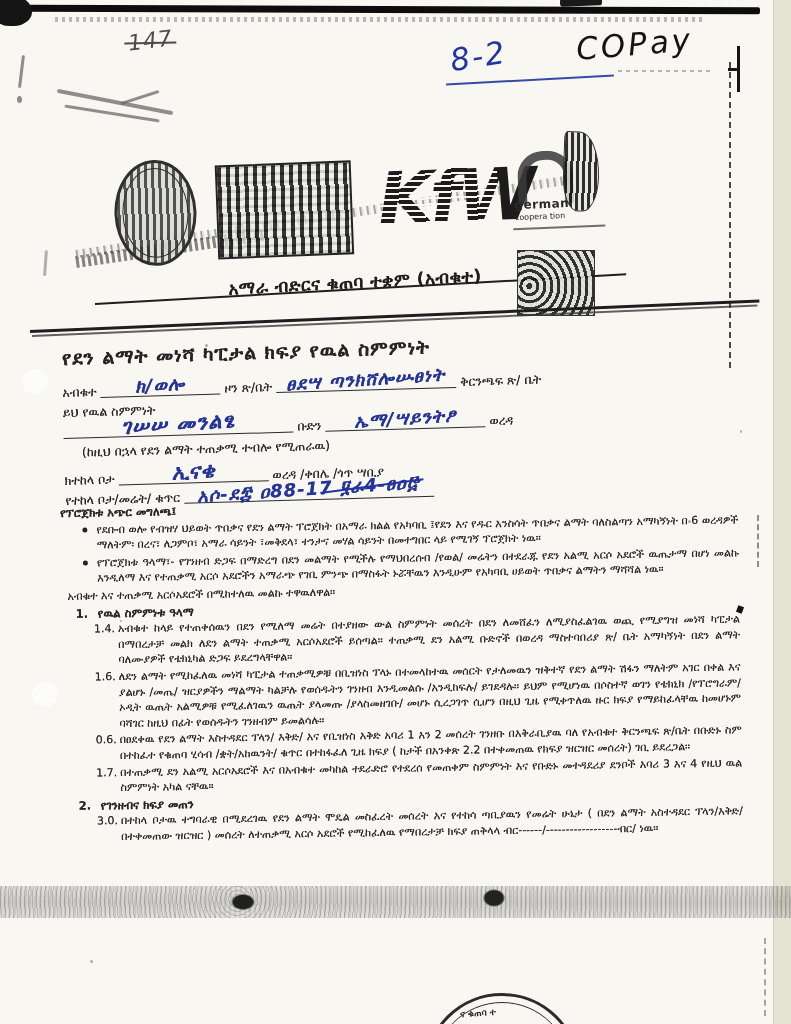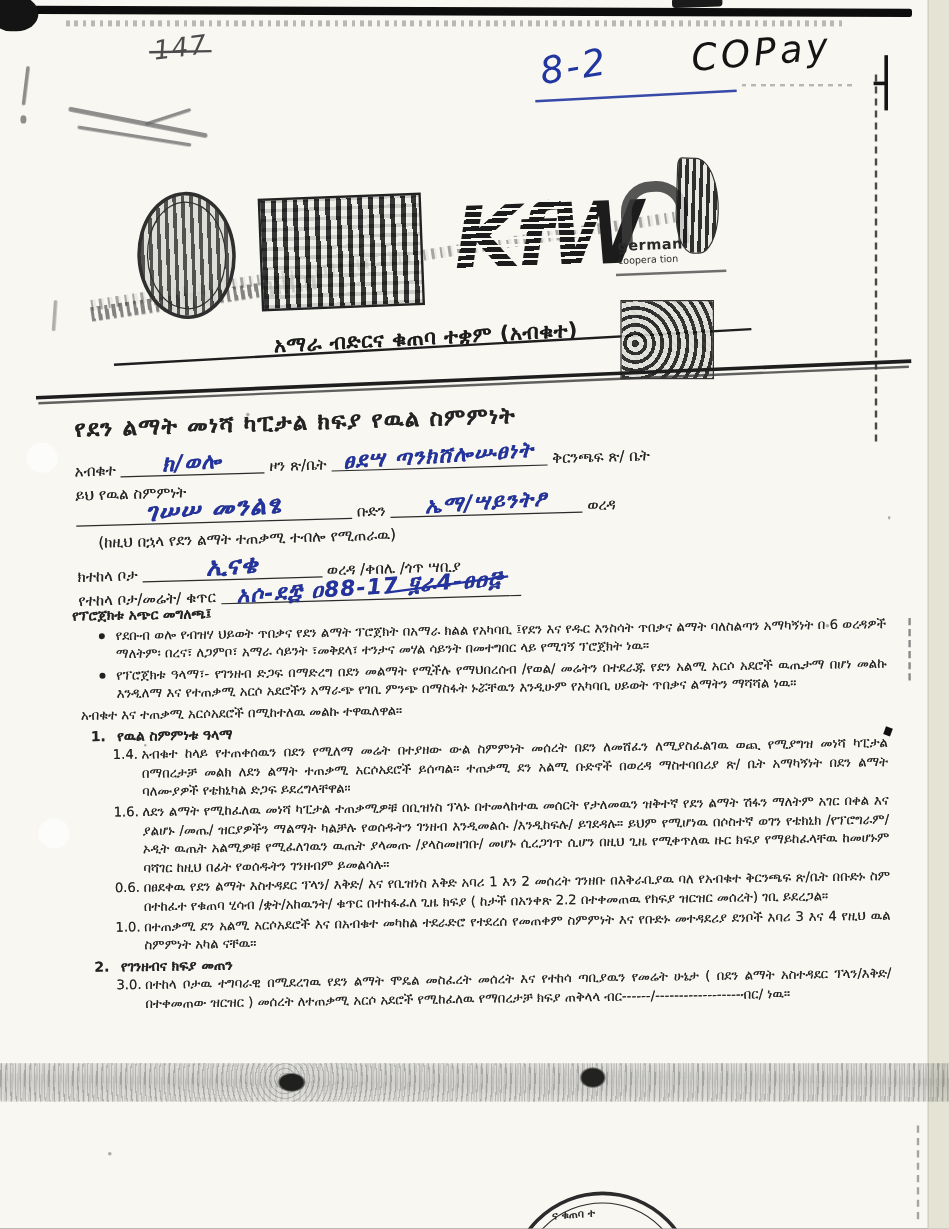--- a/index.html
+++ b/index.html
@@ -225,21 +225,21 @@
     </div>
     <div class="clause">
       <span class="cnum">1.6.</span>
       <span>ለደን ልማት የሚከፈለዉ መነሻ ካፒታል ተጠቃሚዎቹ በቢዝነስ ፕላኑ በተመላከተዉ መሰርት የታለመዉን ዝቅተኛ የደን ልማት ሽፋን ማለትም አገር በቀል እና ያልሆኑ /መጤ/ ዝርያዎችን ማልማት ካልቻሉ የወሰዱትን ገንዘብ እንዲመልሱ /እንዲከፍሉ/ ይገደዳሉ። ይህም የሚሆነዉ በሶስተኛ ወገን የቴክኒክ /የፕሮግራም/ ኦዲት ዉጤት አልሚዎቹ የሚፈለገዉን ዉጤት ያላመጡ /ያላስመዘገቡ/ መሆኑ ሲረጋገጥ ሲሆን በዚህ ጊዜ የሚቀጥለዉ ዙር ክፍያ የማይከፈላቸዉ ከመሆኑም ባሻገር ከዚህ በፊት የወሰዱትን ገንዘብም ይመልሳሉ።</span>
     </div>
     <div class="clause">
       <span class="cnum">0.6.</span>
       <span>በፀደቀዉ የደን ልማት እስተዳደር ፕላን/ እቅድ/ እና የቢዝነስ እቅድ አባሪ 1 እን 2 መሰረት ገንዘቡ በእቅራቢያዉ ባለ የአብቁተ ቅርንጫፍ ጽ/ቤት በቡድኑ ስም በተከፈተ የቁጠባ ሂሳብ /ቋት/አከዉንት/ ቁጥር በተከፋፈለ ጊዜ ክፍያ ( ከታች በአንቀጽ 2.2 በተቀመጠዉ የክፍያ ዝርዝር መሰረት) ገቢ ይደረጋል።</span>
     </div>
     <div class="clause">
-      <span class="cnum">1.0.</span>
+      <span class="cnum">1.7.</span>
       <span>በተጠቃሚ ደን አልሚ አርሶአደሮች እና በአብቁተ መካከል ተደራድሮ የተደረሰ የመጠቀም ስምምነት እና የቡድኑ መተዳደሪያ ደንቦች እባሪ 3 እና 4 የዚህ ዉል ስምምነት አካል ናቸዉ።</span>
     </div>
 
     <div class="sec-head">
       <span class="sec-num">2.</span>
       <span>የገንዘብና ክፍያ መጠን</span>
     </div>
     <div class="clause">
       <span class="cnum">3.0.</span>
       <span>በተከላ ቦታዉ ተግባራዊ በሚደረገዉ የደን ልማት ሞዴል መስፈረት መሰረት እና የተከሳ ጣቢያዉን የመሬት ሁኔታ ( በደን ልማት አስተዳደር ፕላን/እቅድ/ በተቀመጠው ዝርዝር ) መሰረት ለተጠቃሚ አርሶ አደሮች የሚከፈለዉ የማበረታቻ ክፍያ ጠቅላላ ብር------/------------------ብር/ ነዉ።</span>

